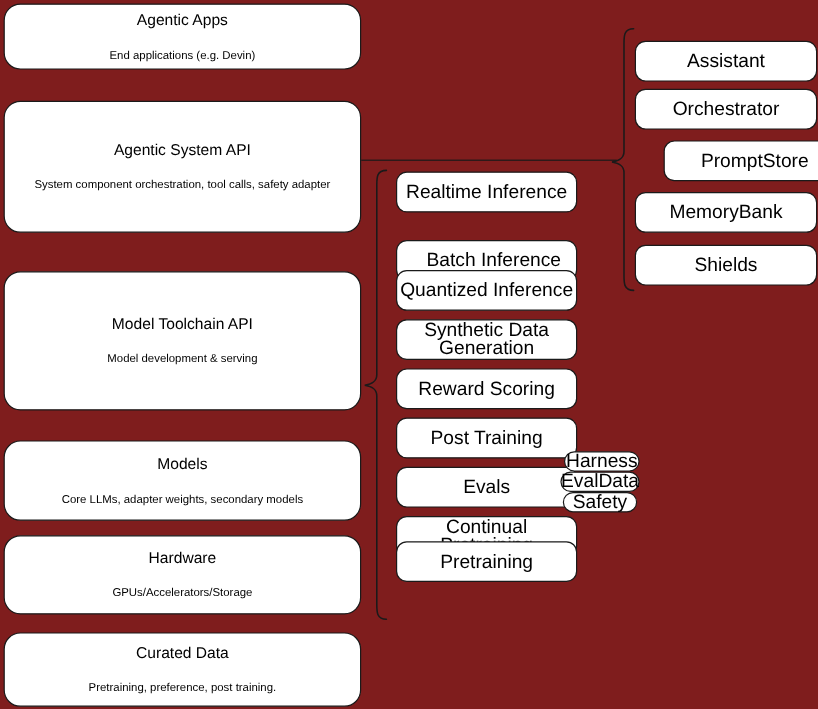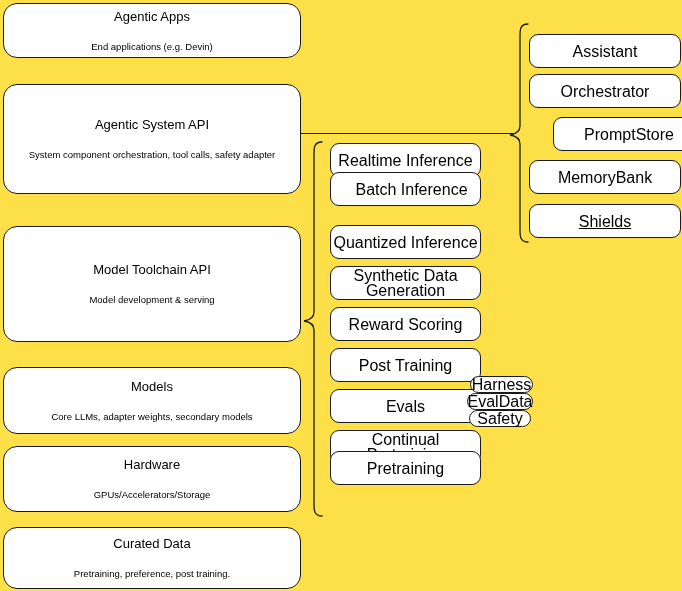--- a/index.html
+++ b/index.html
@@ -8,21 +8,21 @@
     background: #ffffff;
   }
   body {
     font-family: "Liberation Sans", sans-serif;
     -webkit-font-smoothing: antialiased;
   }
   #canvas {
     position: relative;
     width: 682px;
     height: 591px;
-    background: #fde047;
+    background: #7f1d1d;
     overflow: hidden;
   }
 
   
   .box {
     position: absolute;
     box-sizing: border-box;
     border: 1px solid #1a1a1a;
     background: #ffffff;
     display: flex;
@@ -140,21 +140,21 @@
   </svg>
 
   <svg class="brace" style="left:506px; top:22px;" width="24" height="224" viewBox="0 0 24 224">
     <path d="M22 2 C 14 2, 14 8, 14 14 L 14 104 C 14 110, 10 112, 4 113
              C 10 114, 14 116, 14 122 L 14 208 C 14 214, 14 220, 22 220" fill="none" stroke="#1a1a1a" stroke-width="1.3" stroke-linecap="round"></path>
   </svg>
 
   <div class="box item-box mid-box" style="top:143px;">
     <span class="item-label">Realtime Inference</span>
   </div>
-  <div class="box item-box mid-box" style="top:172px;padding-left:12px;">
+  <div class="box item-box mid-box" style="top:200px;padding-left:12px;">
     <span class="item-label">Batch Inference</span>
   </div>
   <div class="box item-box mid-box" style="top:225px;">
     <span class="item-label">Quantized Inference</span>
   </div>
   <div class="box item-box mid-box" style="top:266px;">
     <span class="item-label">Synthetic Data Generation</span>
   </div>
   <div class="box item-box mid-box" style="top:307px;">
     <span class="item-label">Reward Scoring</span>
@@ -187,17 +187,17 @@
   </div>
   <div class="box item-box right-box" style="top:74px;">
     <span class="item-label">Orchestrator</span>
   </div>
   <div class="box item-box right-box" style="top:117px;margin-left:24px;">
     <span class="item-label">PromptStore</span>
   </div>
   <div class="box item-box right-box" style="top:160px;">
     <span class="item-label">MemoryBank</span>
   </div>
-  <div class="box item-box right-box" style="top:204px;text-decoration:underline;">
+  <div class="box item-box right-box" style="top:204px;">
     <span class="item-label">Shields</span>
   </div>
 
 </div>
 
 </body></html>

